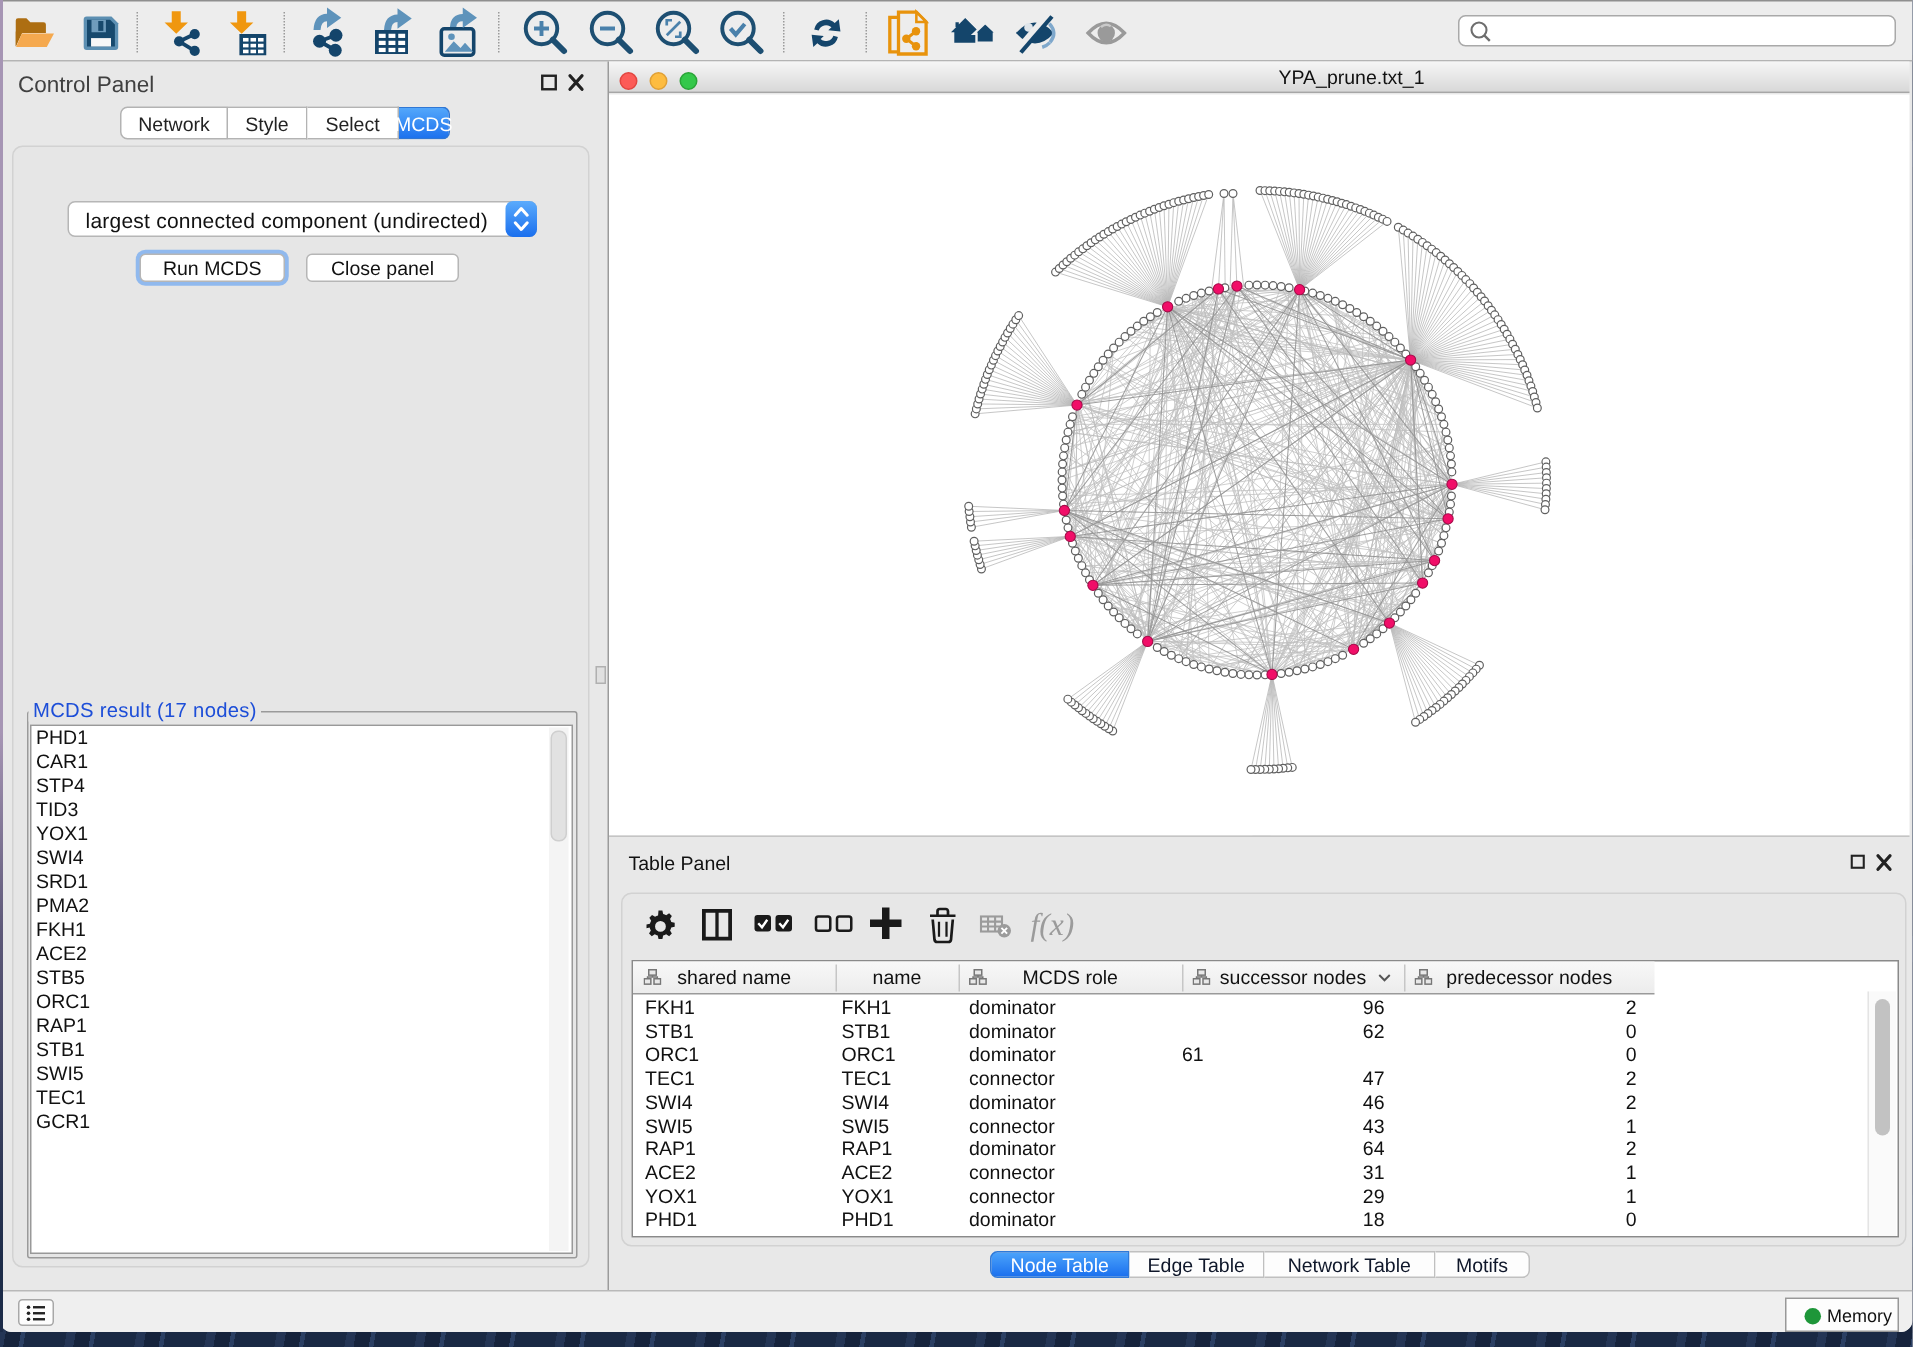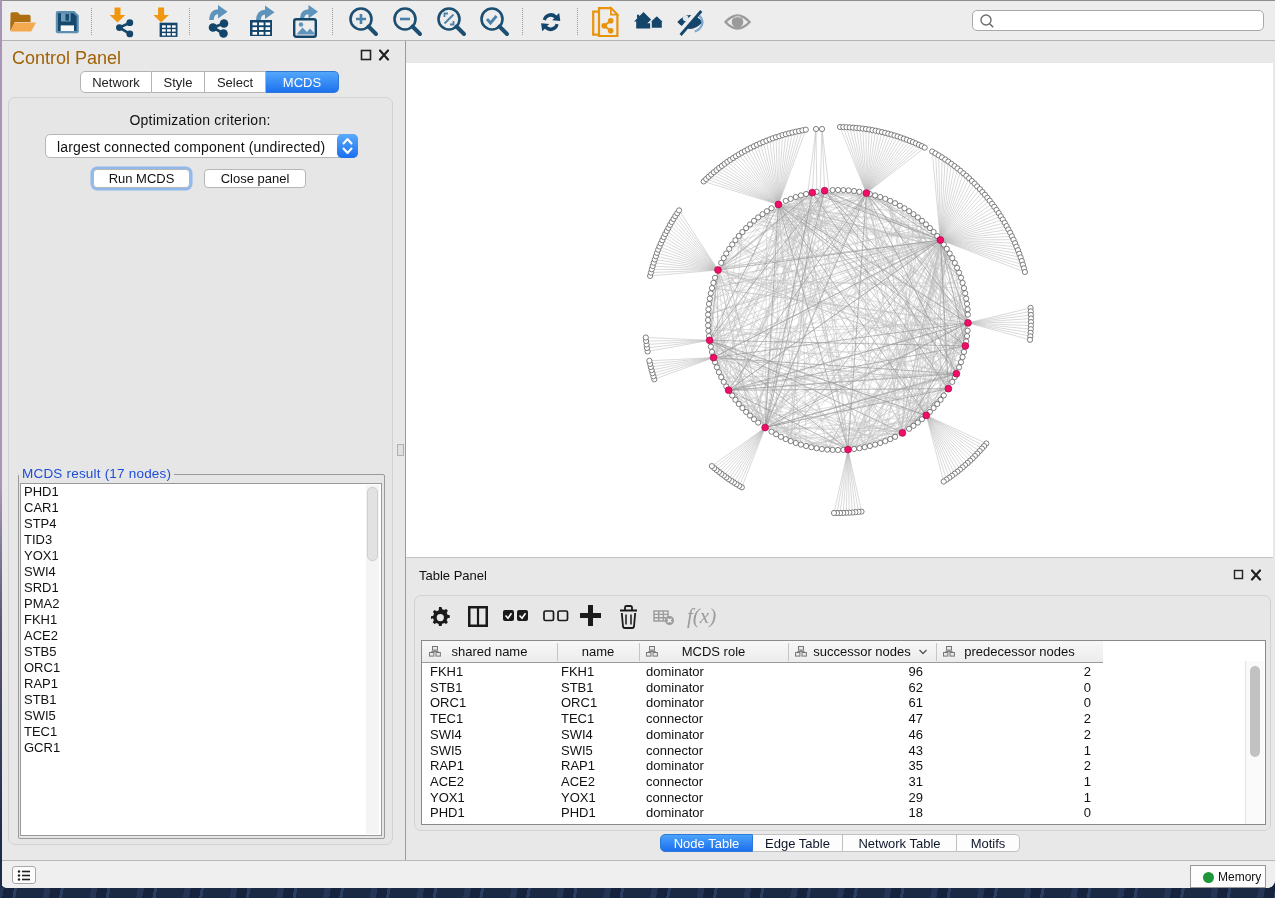--- a/index.html
+++ b/index.html
@@ -11,21 +11,21 @@
     border-radius:0 0 8px 8px; overflow:hidden; }
   #leftstrip { position:absolute; left:0; top:0; width:2px; height:888px;
     background:linear-gradient(#a695b4 0 55%, #5d5878 70%, #1c2b48 95%); }
   
   #toolbar { position:absolute; left:0; top:0; width:1275px; height:41px; background:#ededed;
     border-top:1px solid #8f8f8f; border-bottom:1px solid #b4b4b4; }
   .tsep { position:absolute; top:7px; height:27px; width:0; border-left:1px dotted #9a9a9a; }
   #searchbox { position:absolute; left:972px; top:9px; width:292px; height:21px; background:#fff;
     border:1px solid #a9a9a9; border-radius:5px; }
   
-  #ctl-title { position:absolute; left:12px; top:48px; font-size:18px; color:#a16207; }
+  #ctl-title { position:absolute; left:12px; top:48px; font-size:15px; color:#404040; }
   .wicon { position:absolute; }
   .tabrow { position:absolute; display:flex; }
   .tab { height:22px; font-size:13px; color:#222; background:#fff; border:1px solid #b3b3b3;
     display:flex; align-items:center; justify-content:center; }
   .tab.sel { background:linear-gradient(#53a7fb,#1d72ee); color:#fff; border-color:#3077d4; }
   #ctl-content { position:absolute; left:8px; top:97px; width:385px; height:748px;
     background:#e6e6e6; border:1px solid #d2d2d2; border-radius:7px; }
   #opt-label { position:absolute; left:0; top:112px; width:400px; text-align:center; font-size:14px; letter-spacing:.25px; color:#111; }
   #combo { position:absolute; left:45px; top:134px; width:313px; height:24px; background:#fff;
     border:1px solid #b6b6b6; border-radius:5px; }
@@ -238,24 +238,23 @@
 
   <div id="ctl-title">Control Panel</div>
   <svg class="wicon" width="32" height="13" style="left:360px;top:49px">
     <rect x="1.5" y="1.5" width="9" height="9" fill="none" stroke="#222" stroke-width="1.6"></rect>
     <path d="M20 1.5 L28 10.5 M28 1.5 L20 10.5" stroke="#222" stroke-width="2.2" stroke-linecap="round"></path>
   </svg>
   <div class="tabrow" style="left:80px;top:71px">
     <div class="tab" style="width:72px;border-radius:5px 0 0 5px">Network</div>
     <div class="tab" style="width:53px;border-left:none">Style</div>
     <div class="tab" style="width:61px;border-left:none">Select</div>
-    <div class="tab sel" style="width:73px;border-left:none;border-radius:0 5px 5px 0">MCDS</div>
+    <div class="tab sel" style="width:34px;border-left:none;border-radius:0 5px 5px 0">MCDS</div>
   </div>
   <div id="ctl-content"></div>
-  <div id="opt-label">Optimization criterion:</div>
   <div id="combo">
     <div class="txt">largest connected component (undirected)</div>
     <div class="cap">
       <svg width="21" height="24">
         <path d="M6.5 9.5 L10.5 5 L14.5 9.5" fill="none" stroke="#fff" stroke-width="2" stroke-linecap="round" stroke-linejoin="round"></path>
         <path d="M6.5 14.5 L10.5 19 L14.5 14.5" fill="none" stroke="#fff" stroke-width="2" stroke-linecap="round" stroke-linejoin="round"></path>
       </svg>
     </div>
   </div>
   <div class="btn" id="btn-run">Run MCDS</div>
@@ -265,20 +264,26 @@
   <div id="mlist">
     <div class="items">PHD1<br>CAR1<br>STP4<br>TID3<br>YOX1<br>SWI4<br>SRD1<br>PMA2<br>FKH1<br>ACE2<br>STB5<br>ORC1<br>RAP1<br>STB1<br>SWI5<br>TEC1<br>GCR1</div>
     <div class="sbtrack"></div>
     <div class="sbthumb"></div>
   </div>
 
   <div id="vsplit"></div>
   <div class="grip" style="left:397px;top:444px;width:7px;height:12px"></div>
   <div class="grip" style="left:835px;top:557px;width:12px;height:5px"></div>
 
+  <div id="nettitle">
+    <div class="tl" style="left:7px;background:#fc5b57;border:1px solid #e14640"></div>
+    <div class="tl" style="left:27px;background:#fdbc40;border:1px solid #e0a035"></div>
+    <div class="tl" style="left:47px;background:#34c84a;border:1px solid #2aa437"></div>
+    <div class="t">YPA_prune.txt_1</div>
+  </div>
   <div id="netview">
     <svg id="net" width="867" height="494" viewBox="406 63 867 494">
         <g stroke="#a6a6a6" stroke-width="0.5" fill="none" opacity="0.72">
           <line x1="778.4" y1="204.5" x2="758.2" y2="422.6"></line>
           <line x1="778.4" y1="204.5" x2="959.1" y2="272.7"></line>
           <line x1="778.4" y1="204.5" x2="890.2" y2="439.1"></line>
           <line x1="778.4" y1="204.5" x2="949.7" y2="386.5"></line>
           <line x1="778.4" y1="204.5" x2="929.9" y2="228.1"></line>
           <line x1="778.4" y1="204.5" x2="904.5" y2="431.7"></line>
           <line x1="778.4" y1="204.5" x2="940.6" y2="240.2"></line>
@@ -1374,41 +1379,41 @@
         <div class="trow" style="left:366px;top:23px;width:135px;text-align:right">96</div>
         <div class="trow" style="left:514px;top:23px;width:155px;text-align:right">2</div>
         <div class="trow" style="left:8px;top:39px">STB1</div>
         <div class="trow" style="left:139px;top:39px">STB1</div>
         <div class="trow" style="left:224px;top:39px">dominator</div>
         <div class="trow" style="left:366px;top:39px;width:135px;text-align:right">62</div>
         <div class="trow" style="left:514px;top:39px;width:155px;text-align:right">0</div>
         <div class="trow" style="left:8px;top:54px">ORC1</div>
         <div class="trow" style="left:139px;top:54px">ORC1</div>
         <div class="trow" style="left:224px;top:54px">dominator</div>
-        <div class="trow" style="left:366px;top:54px;width:135px;text-align:right">61</div>
+        <div class="trow" style="left:366px;top:54px;width:135px;text-align:left">61</div>
         <div class="trow" style="left:514px;top:54px;width:155px;text-align:right">0</div>
         <div class="trow" style="left:8px;top:70px">TEC1</div>
         <div class="trow" style="left:139px;top:70px">TEC1</div>
         <div class="trow" style="left:224px;top:70px">connector</div>
         <div class="trow" style="left:366px;top:70px;width:135px;text-align:right">47</div>
         <div class="trow" style="left:514px;top:70px;width:155px;text-align:right">2</div>
         <div class="trow" style="left:8px;top:86px">SWI4</div>
         <div class="trow" style="left:139px;top:86px">SWI4</div>
         <div class="trow" style="left:224px;top:86px">dominator</div>
         <div class="trow" style="left:366px;top:86px;width:135px;text-align:right">46</div>
         <div class="trow" style="left:514px;top:86px;width:155px;text-align:right">2</div>
         <div class="trow" style="left:8px;top:102px">SWI5</div>
         <div class="trow" style="left:139px;top:102px">SWI5</div>
         <div class="trow" style="left:224px;top:102px">connector</div>
         <div class="trow" style="left:366px;top:102px;width:135px;text-align:right">43</div>
         <div class="trow" style="left:514px;top:102px;width:155px;text-align:right">1</div>
         <div class="trow" style="left:8px;top:117px">RAP1</div>
         <div class="trow" style="left:139px;top:117px">RAP1</div>
         <div class="trow" style="left:224px;top:117px">dominator</div>
-        <div class="trow" style="left:366px;top:117px;width:135px;text-align:right">35</div>
+        <div class="trow" style="left:366px;top:117px;width:135px;text-align:right">64</div>
         <div class="trow" style="left:514px;top:117px;width:155px;text-align:right">2</div>
         <div class="trow" style="left:8px;top:133px">ACE2</div>
         <div class="trow" style="left:139px;top:133px">ACE2</div>
         <div class="trow" style="left:224px;top:133px">connector</div>
         <div class="trow" style="left:366px;top:133px;width:135px;text-align:right">31</div>
         <div class="trow" style="left:514px;top:133px;width:155px;text-align:right">1</div>
         <div class="trow" style="left:8px;top:149px">YOX1</div>
         <div class="trow" style="left:139px;top:149px">YOX1</div>
         <div class="trow" style="left:224px;top:149px">connector</div>
         <div class="trow" style="left:366px;top:149px;width:135px;text-align:right">29</div>

